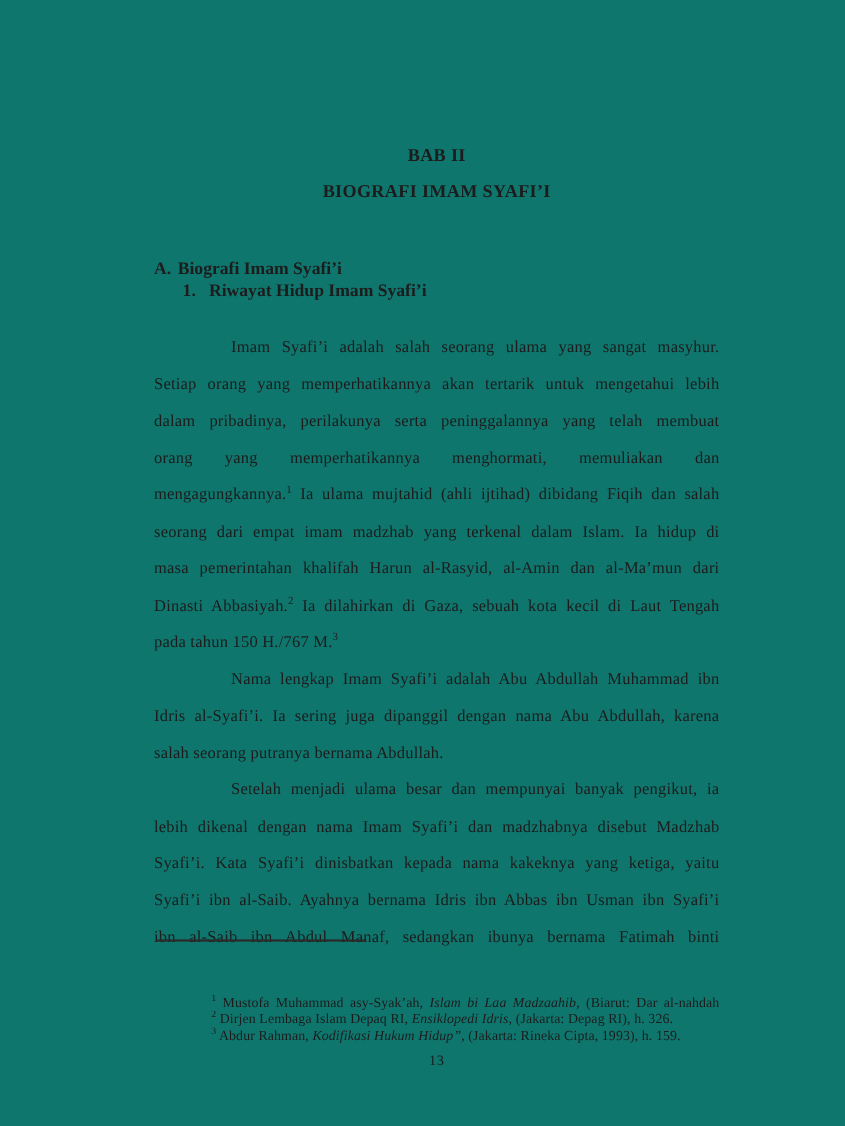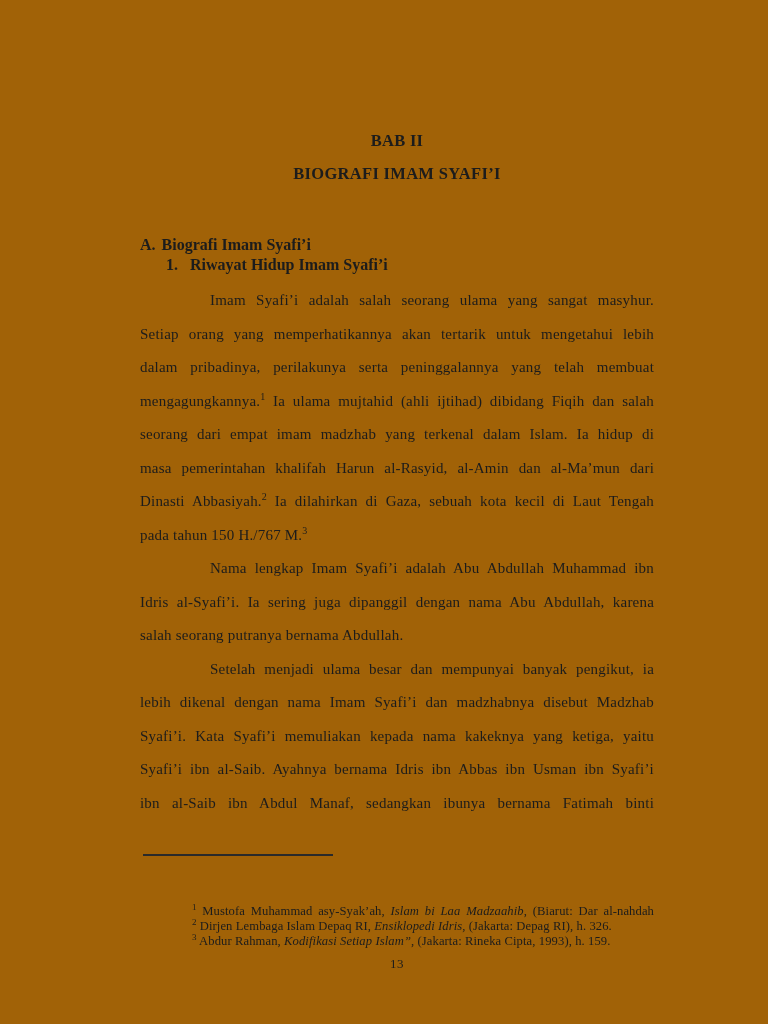--- a/index.html
+++ b/index.html
@@ -4,21 +4,21 @@
 <style>
   html, body {
     margin: 0;
     padding: 0;
     background: #ffffff;
   }
   .page {
     position: relative;
     width: 768px;
     height: 1024px;
-    background: #a16207;
+    background: #0f766e;
     color: #1c1c1c;
     font-family: "Liberation Serif", serif;
     overflow: hidden;
   }
   .chapter-heading {
     position: absolute;
     top: 131px;
     left: 140px;
     width: 514px;
     text-align: center;
@@ -49,21 +49,21 @@
     position: absolute;
     top: 256px;
     left: 166px;
     width: 488px;
     font-weight: bold;
     font-size: 16px;
   }
   .subsection-heading .label { margin-right: 12px; }
   .doc-body {
     position: absolute;
-    top: 284px;
+    top: 300px;
     left: 140px;
     width: 514px;
     font-size: 15px;
     letter-spacing: 0.2px;
     font-family: Liberation Serif, serif;
   }
   .bodyline {
     height: 33.5px;
     line-height: 33.5px;
     overflow: hidden;
@@ -135,43 +135,44 @@
 
   <div class="subsection-heading">
     <span class="label">1.</span><span>Riwayat Hidup Imam Syafi’i</span>
   </div>
 
   <div class="doc-body">
       <div class="para">
         <div class="bodyline just ind">Imam Syafi’i adalah salah seorang ulama yang sangat masyhur.</div>
         <div class="bodyline just">Setiap orang yang memperhatikannya akan tertarik untuk mengetahui lebih</div>
         <div class="bodyline just">dalam pribadinya, perilakunya serta peninggalannya yang telah membuat</div>
+        <div class="bodyline just">orang yang memperhatikannya menghormati, memuliakan dan</div>
         <div class="bodyline just">mengagungkannya.<sup>1</sup> Ia ulama mujtahid (ahli ijtihad) dibidang Fiqih dan salah</div>
         <div class="bodyline just">seorang dari empat imam madzhab yang terkenal dalam Islam. Ia hidup di</div>
         <div class="bodyline just">masa pemerintahan khalifah Harun al-Rasyid, al-Amin dan al-Ma’mun dari</div>
         <div class="bodyline just">Dinasti Abbasiyah.<sup>2</sup> Ia dilahirkan di Gaza, sebuah kota kecil di Laut Tengah</div>
         <div class="bodyline">pada tahun 150 H./767 M.<sup>3</sup></div>
       </div>
       <div class="para">
         <div class="bodyline just ind">Nama lengkap Imam Syafi’i adalah Abu Abdullah Muhammad ibn</div>
         <div class="bodyline just">Idris al-Syafi’i. Ia sering juga dipanggil dengan nama Abu Abdullah, karena</div>
         <div class="bodyline">salah seorang putranya bernama Abdullah.</div>
       </div>
       <div class="para">
         <div class="bodyline just ind">Setelah menjadi ulama besar dan mempunyai banyak pengikut, ia</div>
         <div class="bodyline just">lebih dikenal dengan nama Imam Syafi’i dan madzhabnya disebut Madzhab</div>
-        <div class="bodyline just">Syafi’i. Kata Syafi’i memuliakan kepada nama kakeknya yang ketiga, yaitu</div>
+        <div class="bodyline just">Syafi’i. Kata Syafi’i dinisbatkan kepada nama kakeknya yang ketiga, yaitu</div>
         <div class="bodyline just">Syafi’i ibn al-Saib. Ayahnya bernama Idris ibn Abbas ibn Usman ibn Syafi’i</div>
         <div class="bodyline just">ibn al-Saib ibn Abdul Manaf, sedangkan ibunya bernama Fatimah binti</div>
       </div>
     </div>
 
   <hr class="fn-separator">
 
   <div class="footnotes">
       <div class="fnline just ind"><sup>1</sup> Mustofa Muhammad asy-Syak’ah, <i>Islam bi Laa Madzaahib</i>, (Biarut: Dar al-nahdah</div>
       <div class="fnline ind"><sup>2</sup> Dirjen Lembaga Islam Depaq RI, <i>Ensiklopedi Idris</i>, (Jakarta: Depag RI), h. 326.</div>
-      <div class="fnline ind"><sup>3</sup> Abdur Rahman, <i>Kodifikasi Setiap Islam”</i>, (Jakarta: Rineka Cipta, 1993), h. 159.</div>
+      <div class="fnline ind"><sup>3</sup> Abdur Rahman, <i>Kodifikasi Hukum Hidup”</i>, (Jakarta: Rineka Cipta, 1993), h. 159.</div>
     </div>
 
   <div class="page-number">13</div>
 
 </div>
 
 </body></html>

